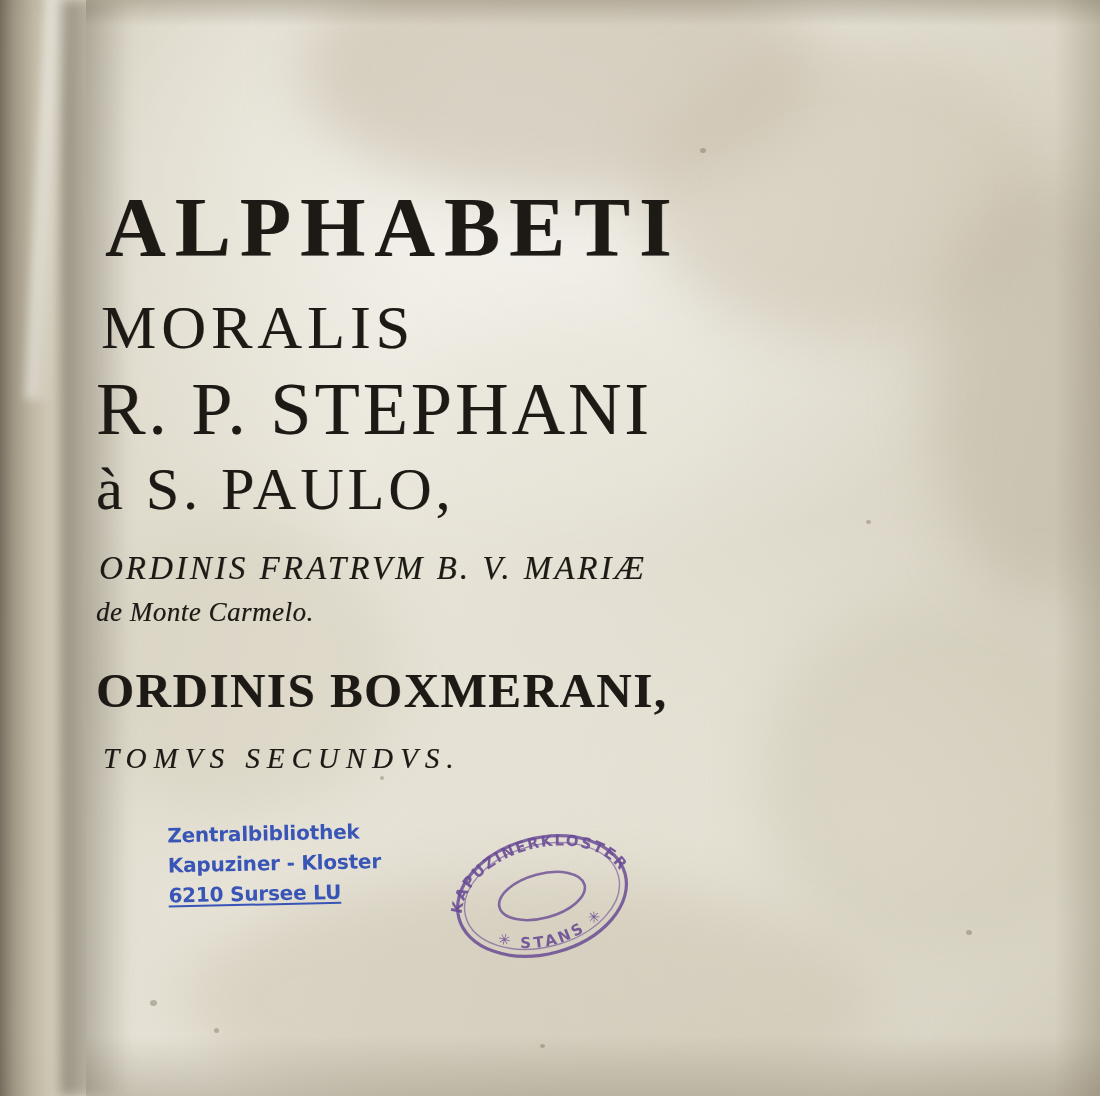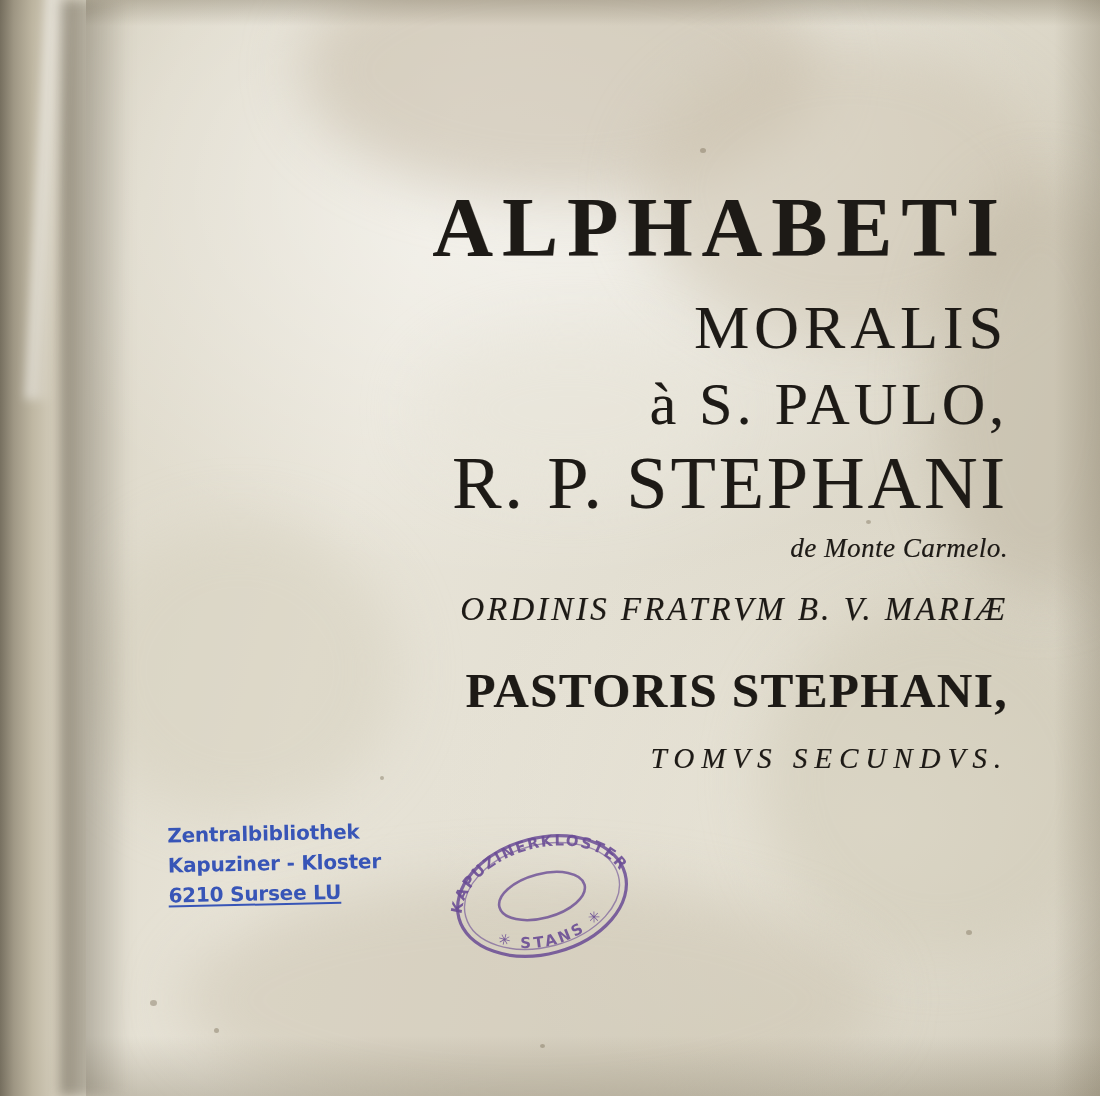--- a/index.html
+++ b/index.html
@@ -86,21 +86,21 @@
     right: 0; top: 0; width: 46px; height: 100%;
     background: linear-gradient(270deg, rgba(120,110,88,0.30), rgba(120,110,88,0));
   }
 
   
   .title-block {
     position: absolute;
     left: 96px;
     top: 186px;
     width: 912px;
-    text-align: right;
+    text-align: left;
     color: #1d1a16;
   }
   .line { white-space: nowrap; }
 
   .l-alphabeti {
     font-size: 84px;
     letter-spacing: 9px;
     font-weight: 700;
     line-height: 1.0;
     text-indent: 9px;
@@ -223,25 +223,25 @@
   <div class="top-edge"></div>
   <div class="bottom-edge"></div>
   <div class="right-edge"></div>
   <div class="binding"></div>
   <div class="binding-shadow"></div>
   <div class="binding-crease"></div>
 
   <div class="title-block">
     <div class="line l-alphabeti">ALPHABETI</div>
     <div class="line l-moralis">MORALIS</div>
+    <div class="line l-stephani">R. P. STEPHANI</div>
     <div class="line l-paulo">à S. PAULO,</div>
-    <div class="line l-stephani">R. P. STEPHANI</div>
+    <div class="line l-ordinis">ORDINIS FRATRVM B. V. MARIÆ</div>
     <div class="line l-carmelo">de Monte Carmelo.</div>
-    <div class="line l-ordinis">ORDINIS FRATRVM B. V. MARIÆ</div>
-    <div class="line l-pastoris">PASTORIS STEPHANI,</div>
+    <div class="line l-pastoris">ORDINIS BOXMERANI,</div>
     <div class="line l-tomus">TOMVS SECUNDVS.</div>
   </div>
 
   <div class="stamp-rect">
     <div>Zentralbibliothek</div>
     <div>Kapuziner - Kloster</div>
     <div class="underline">6210 Sursee LU</div>
   </div>
 
   <div class="stamp-oval">

